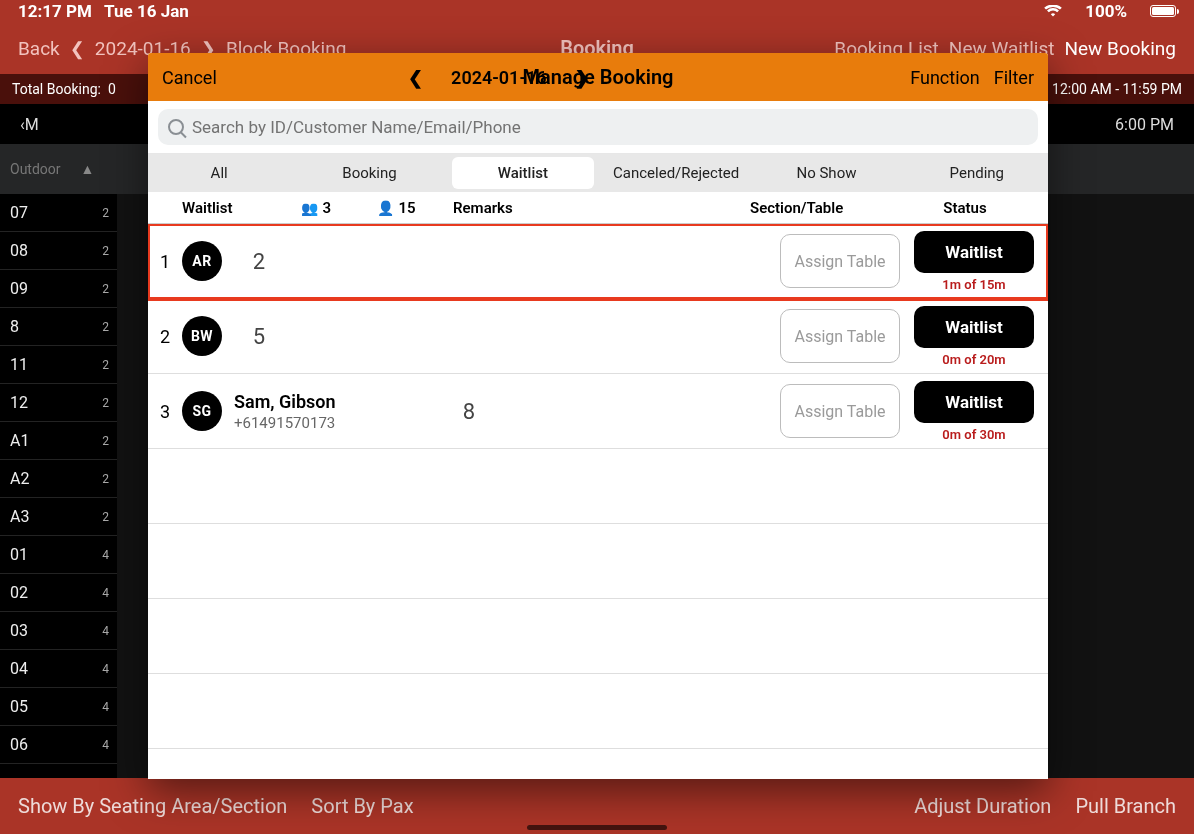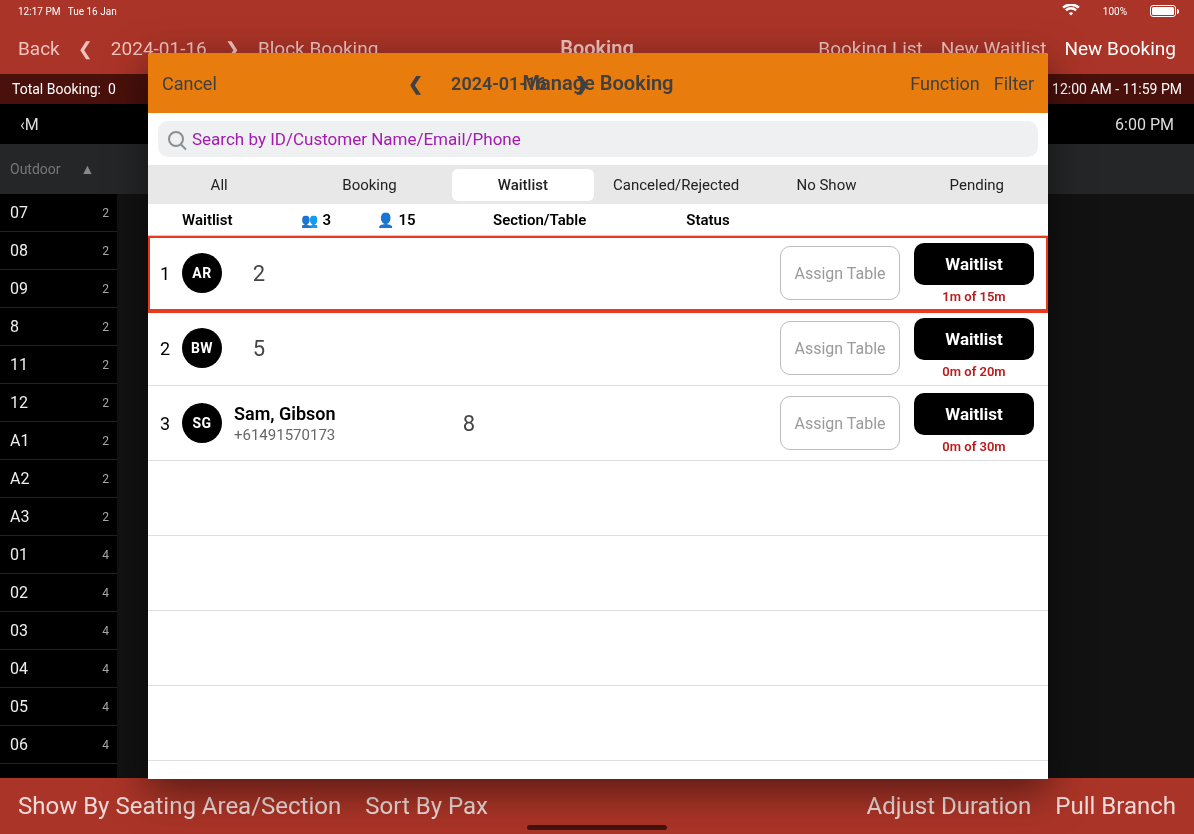--- a/index.html
+++ b/index.html
@@ -1,51 +1,51 @@
 <!DOCTYPE html>
 <html><head>
 <meta charset="utf-8">
 <style>
   * { margin:0; padding:0; box-sizing:border-box; }
   html, body { width:1194px; height:834px; font-family:-apple-system, BlinkMacSystemFont, "Segoe UI", Roboto, Helvetica, Arial, sans-serif; overflow:hidden; background:#aa3427; color:#fff; }
-  .status-bar { position:absolute; top:0; left:0; right:0; height:22px; display:flex; align-items:center; justify-content:space-between; padding:0 18px; font-size:10px; font-weight:400; }
+  .status-bar { position:absolute; top:0; left:0; right:0; height:22px; display:flex; align-items:center; justify-content:space-between; padding:0 18px; font-size:17px; font-weight:700; }
   .status-right { display:flex; align-items:center; gap:23px; }
   .battery { width:26px; height:12px; border:1.5px solid #fff; border-radius:3px; position:relative; display:inline-block; }
   .battery::after { content:""; position:absolute; right:-4px; top:3px; width:2.5px; height:5px; background:#fff; border-radius:0 2px 2px 0; }
   .battery-fill { position:absolute; top:1px; left:1px; right:1px; bottom:1px; background:#fff; border-radius:1.5px; }
 
   .main-header { position:absolute; top:28px; left:0; right:0; height:40px; display:flex; align-items:center; padding:0 18px; font-size:19px; color:#f2c3be; }
-  .mh-left, .mh-right { display:flex; align-items:center; gap:18px; }
+  .mh-left, .mh-right { display:flex; align-items:center; gap:10px; }
   .mh-center { position:absolute; left:50%; transform:translateX(-50%); font-size:20px; font-weight:600; color:#f2c3be; }
   .chev { font-size:18px; display:inline-block; }
 
   .sub-bar { position:absolute; top:74px; left:0; right:0; height:30px; background:#4a100b; display:flex; align-items:center; justify-content:space-between; padding:0 12px; font-size:14px; }
   .times-bar { position:absolute; top:104px; left:0; right:0; height:40px; background:#000; display:flex; align-items:center; padding:0 20px; font-size:16px; color:#ddd; justify-content:space-between;}
   .table-hdr { position:absolute; top:144px; left:0; right:0; height:50px; background:#252627; color:#777; font-size:14px; display:flex; align-items:center; padding-left:10px; gap:20px;}
   .table-hdr .sort-icon { color:#888; }
 
   .side-list { position:absolute; top:194px; left:0; width:117px; bottom:56px; background:#000; overflow:hidden; }
   .side-row { height:38px; display:flex; align-items:center; justify-content:space-between; padding:0 8px 0 10px; border-bottom:1px solid #232323; font-size:16px; color:#eee; }
   .side-row .cnt { font-size:12px; color:#aaa; }
 
   .grid-area { position:absolute; top:194px; left:117px; right:0; bottom:56px; background:#121212; }
-  .footer { position:absolute; bottom:0; left:0; right:0; height:56px; background:#aa3427; display:flex; align-items:center; justify-content:space-between; padding:0 18px; font-size:24px; color:#eedbd9; }
+  .footer { position:absolute; bottom:0; left:0; right:0; height:56px; background:#aa3427; display:flex; align-items:center; justify-content:space-between; padding:0 18px; font-size:20px; color:#eedbd9; }
   .footer .fl { display:flex; gap:24px; }
   .home-ind { position:absolute; bottom:4px; left:50%; transform:translateX(-50%); width:140px; height:5px; border-radius:3px; background:rgba(0,0,0,.6); }
 
   
   .modal { position:absolute; top:53px; left:148px; width:900px; height:726px; background:#fff; color:#000; border-radius:3px 3px 0 0; box-shadow:0 12px 40px rgba(0,0,0,.5); display:flex; flex-direction:column; overflow:hidden; }
-  .m-head { height:60px; background:#e87c0c; color:#404040; display:flex; align-items:center; padding:0 14px; font-size:18px; position:relative; }
+  .m-head { height:48px; background:#e87c0c; color:#000000; display:flex; align-items:center; padding:0 14px; font-size:18px; position:relative; }
   .m-head .date { position:absolute; left:50%; transform:translateX(-190px); display:flex; align-items:center; gap:28px; font-weight:600; }
   .m-head .title { position:absolute; left:50%; transform:translateX(-50%); font-weight:600; font-size:20px; }
   .m-head .right { margin-left:auto; display:flex; gap:14px; }
   .m-head .cancel { font-size:18px; }
 
   .m-search { padding:8px 10px; background:#fff; border-bottom:1px solid #e7e7e7;}
-  .m-search .box { background:#eef0f1; border-radius:10px; height:36px; display:flex; align-items:center; padding:0 10px; color:#a21caf; font-size:17px; gap:8px;}
+  .m-search .box { background:#eef0f1; border-radius:10px; height:36px; display:flex; align-items:center; padding:0 10px; color:#737373; font-size:17px; gap:8px;}
   .m-search .mag { width:16px; height:16px; border:2px solid #8a8f94; border-radius:50%; position:relative; }
   .m-search .mag::after { content:""; position:absolute; width:7px; height:2px; background:#8a8f94; transform:rotate(45deg); bottom:-3px; right:-5px; }
 
   .m-tabs { height:38px; background:#e8e8e8; display:flex; font-size:15px; color:#222;gap:8px;}
   .m-tab { flex:1; display:flex; align-items:center; justify-content:center; cursor:pointer; }
   .m-tab.active { background:#fff; border-radius:6px; margin:3px; font-weight:500; }
 
   .m-cols { height:32px; border-bottom:1px solid #ccc; display:flex; align-items:center; padding:0 18px; font-size:15px; font-weight:600; color:#000; }
   .m-cols .c1 { width:135px; padding-left:16px;}
   .m-cols .c2 { width:76px; display:flex; align-items:center; gap:4px;}
@@ -235,20 +235,21 @@
   <div class="m-cols">
     <div class="c1">Waitlist</div>
     <div class="c2">
         <span class="people-icon">👥</span>
         <span>3</span>
       </div>
     <div class="c3">
         <span class="people-icon">👤</span>
         <span>15</span>
       </div>
+    <div class="c4">Remarks</div>
     <div class="c5">Section/Table</div>
     <div class="c6">Status</div>
   </div>
 
   <div class="m-rows" id="m-rows">
       <div class="m-row highlight">
     <div class="idx">1</div>
     <div class="avatar">AR</div>
     <div class="pax">2</div>
     <div class="remarks"></div>

